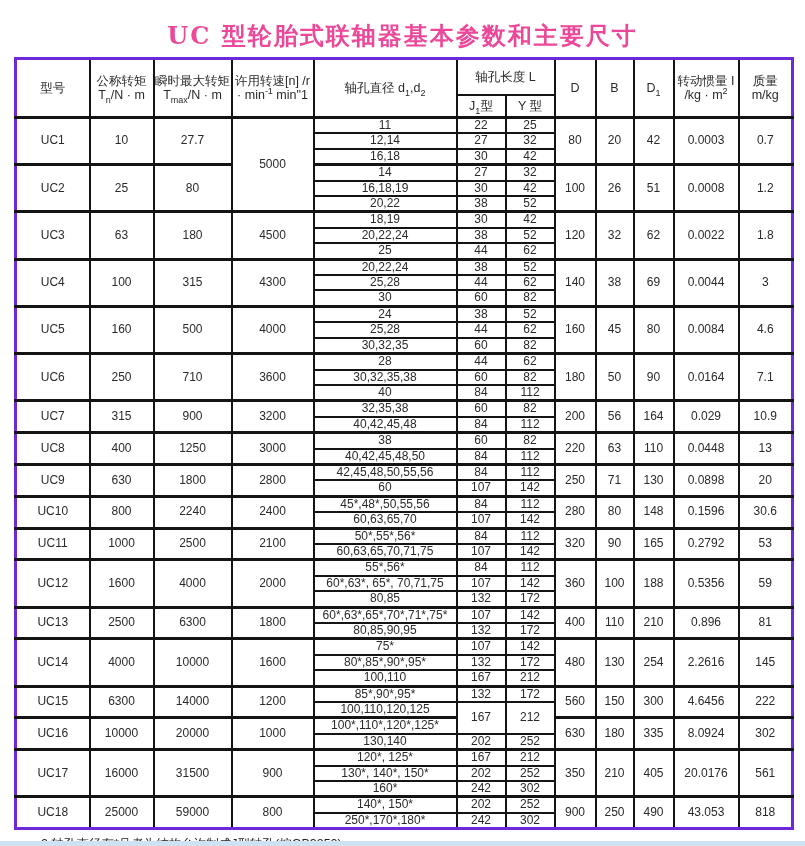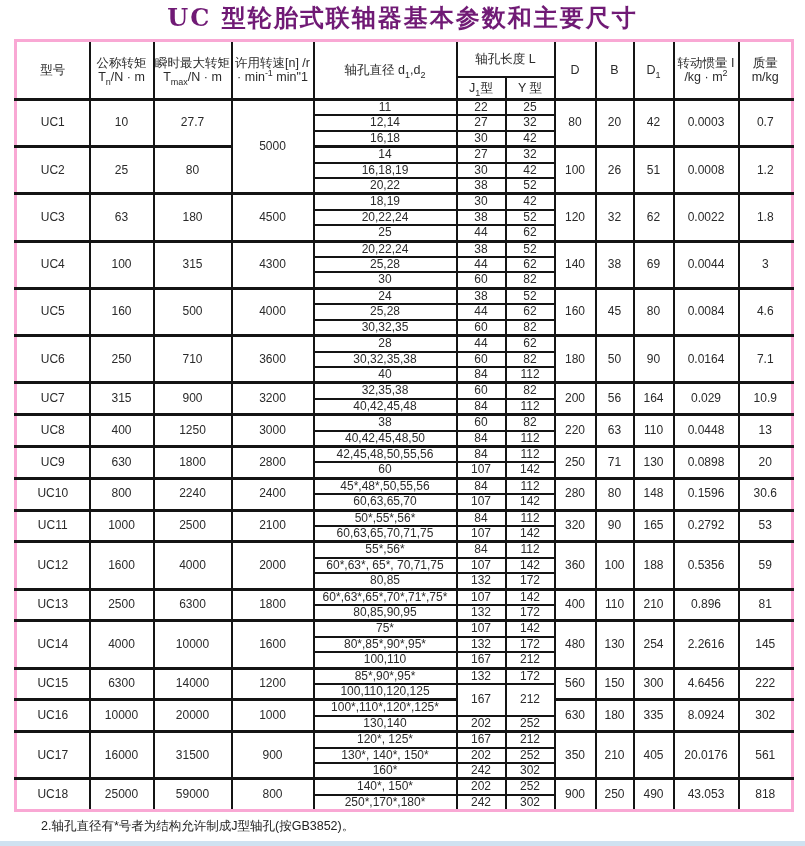--- a/index.html
+++ b/index.html
@@ -5,25 +5,25 @@
   html,body{margin:0;padding:0;}
   body{
     width:805px;height:846px;background:#ffffff;position:relative;
     font-family:"Liberation Sans","DejaVu Sans",sans-serif;color:#1d1d1d;
     overflow:hidden;
   }
   .page-title{
     text-align:center;
     font-family:"DejaVu Serif","Liberation Serif",serif;
     font-weight:700;font-size:24px;letter-spacing:2px;
-    padding-top:2px;margin:0 0 5px 0;color:#701a75;
+    padding-top:20px;margin:0 0 5px 0;color:#ec4899;
   }
   table.params{
     border-collapse:collapse;table-layout:fixed;
-    margin-left:14px;width:777px;border:3px solid #f9a8d4;
+    margin-left:14px;width:777px;border:3px solid #6d28d9;
   }
   .params th,.params td{
     border:2px solid #141414;text-align:center;vertical-align:middle;
     padding:0;font-size:12px;line-height:1.15;color:#2a2a2a;
     overflow:hidden;white-space:nowrap;
   }
   .params thead th{font-weight:400;font-size:12.5px;}
   .params thead tr.h1 th{height:34px;}
   .params thead tr.h2 th{height:20px;}
   .params tbody td{height:13.4px;line-height:13.4px;}

